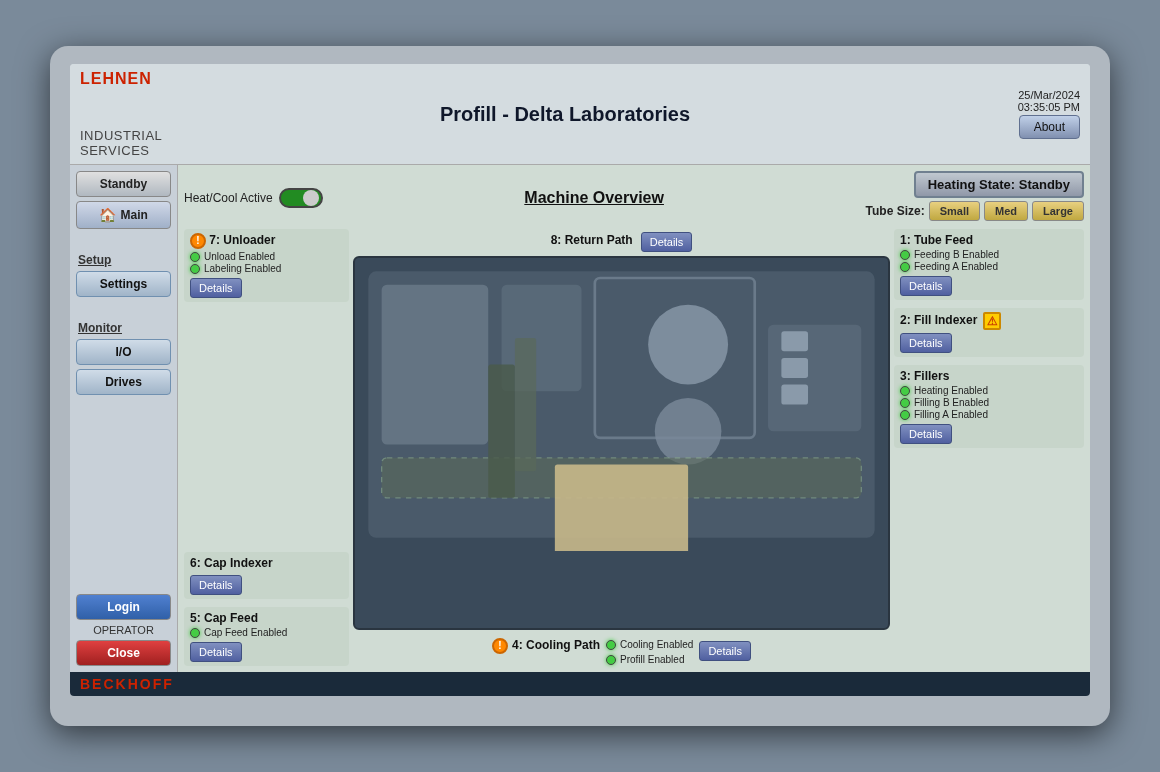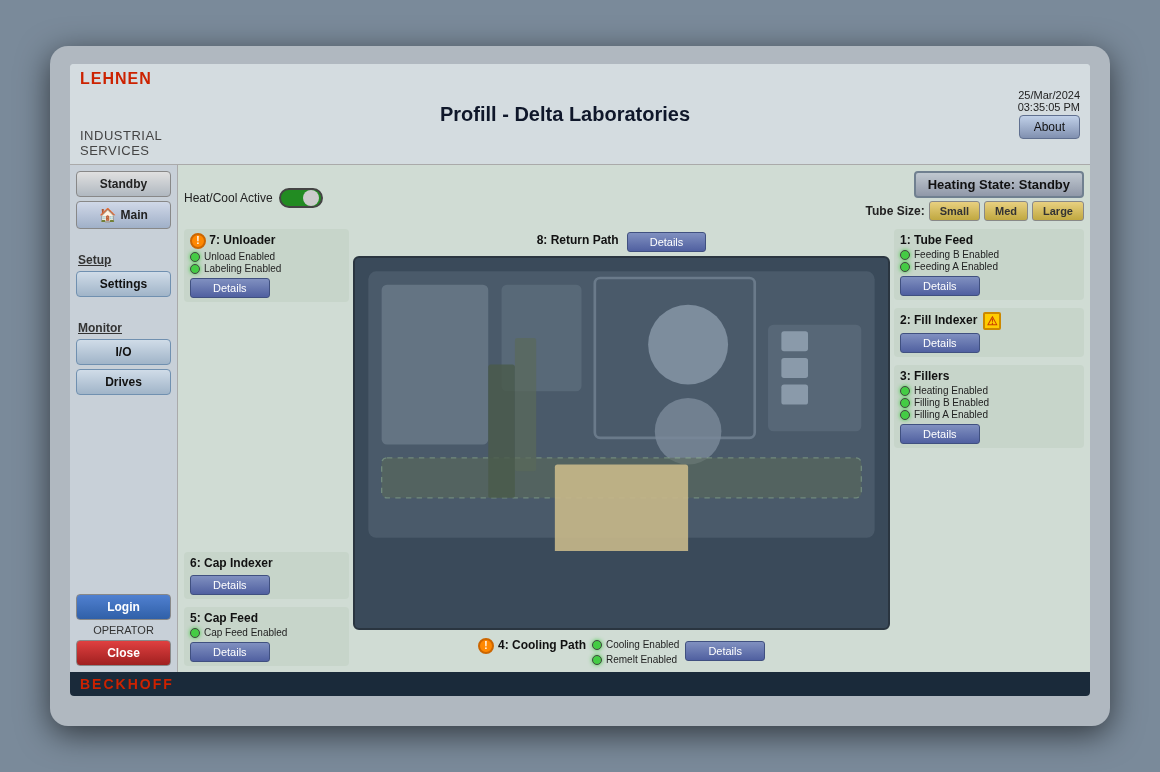--- a/index.html
+++ b/index.html
@@ -265,21 +265,21 @@
       border-radius: 50%;
       display: inline-block;
       border: 1px solid #444;
     }
     .led-green { background: #44cc44; box-shadow: 0 0 4px #44cc44; }
     .details-btn {
       background: linear-gradient(to bottom, #8090c0, #5060a0);
       color: white;
       border: 1px solid #405080;
       border-radius: 3px;
-      padding: 3px 22px;
+      padding: 3px 8px;
       font-size: 11px;
       cursor: pointer;
       margin-top: 3px;
     }
     .warning-icon {
       display: inline-block;
       width: 18px;
       height: 18px;
       background: #ffcc00;
       border: 2px solid #cc8800;
@@ -429,20 +429,23 @@
 
         <div class="content">
 
           <div class="top-row">
             <div class="heat-cool">
               <span>Heat/Cool Active</span>
               <div class="toggle-switch">
                 <div class="toggle-knob"></div>
               </div>
             </div>
+            <div class="top-row-center">
+              <span class="machine-overview-title">Machine Overview</span>
+            </div>
             <div class="top-row-right">
               <div class="machine-state-box">Heating State: Standby</div>
               <div class="tube-size-row">
                 <span class="tube-size-label">Tube Size:</span>
                 <button class="tube-btn tube-btn-small">Small</button>
                 <button class="tube-btn tube-btn-med">Med</button>
                 <button class="tube-btn tube-btn-large">Large</button>
               </div>
             </div>
           </div>
@@ -520,21 +523,21 @@
                   <span class="station-icon-orange">!</span>
                   <span class="station-title">4: Cooling Path</span>
                 </div>
                 <div style="display:flex;flex-direction:column;gap:2px;">
                   <div class="station-status">
                     <span class="led led-green"></span>
                     <span>Cooling Enabled</span>
                   </div>
                   <div class="station-status">
                     <span class="led led-green"></span>
-                    <span>Remelt Enabled</span>
+                    <span>Profill Enabled</span>
                   </div>
                 </div>
                 <button class="details-btn">Details</button>
               </div>
             </div>
 
             <div class="right-col">
 
               <div class="station-group">
                 <div class="station-title">1: Tube Feed</div>

